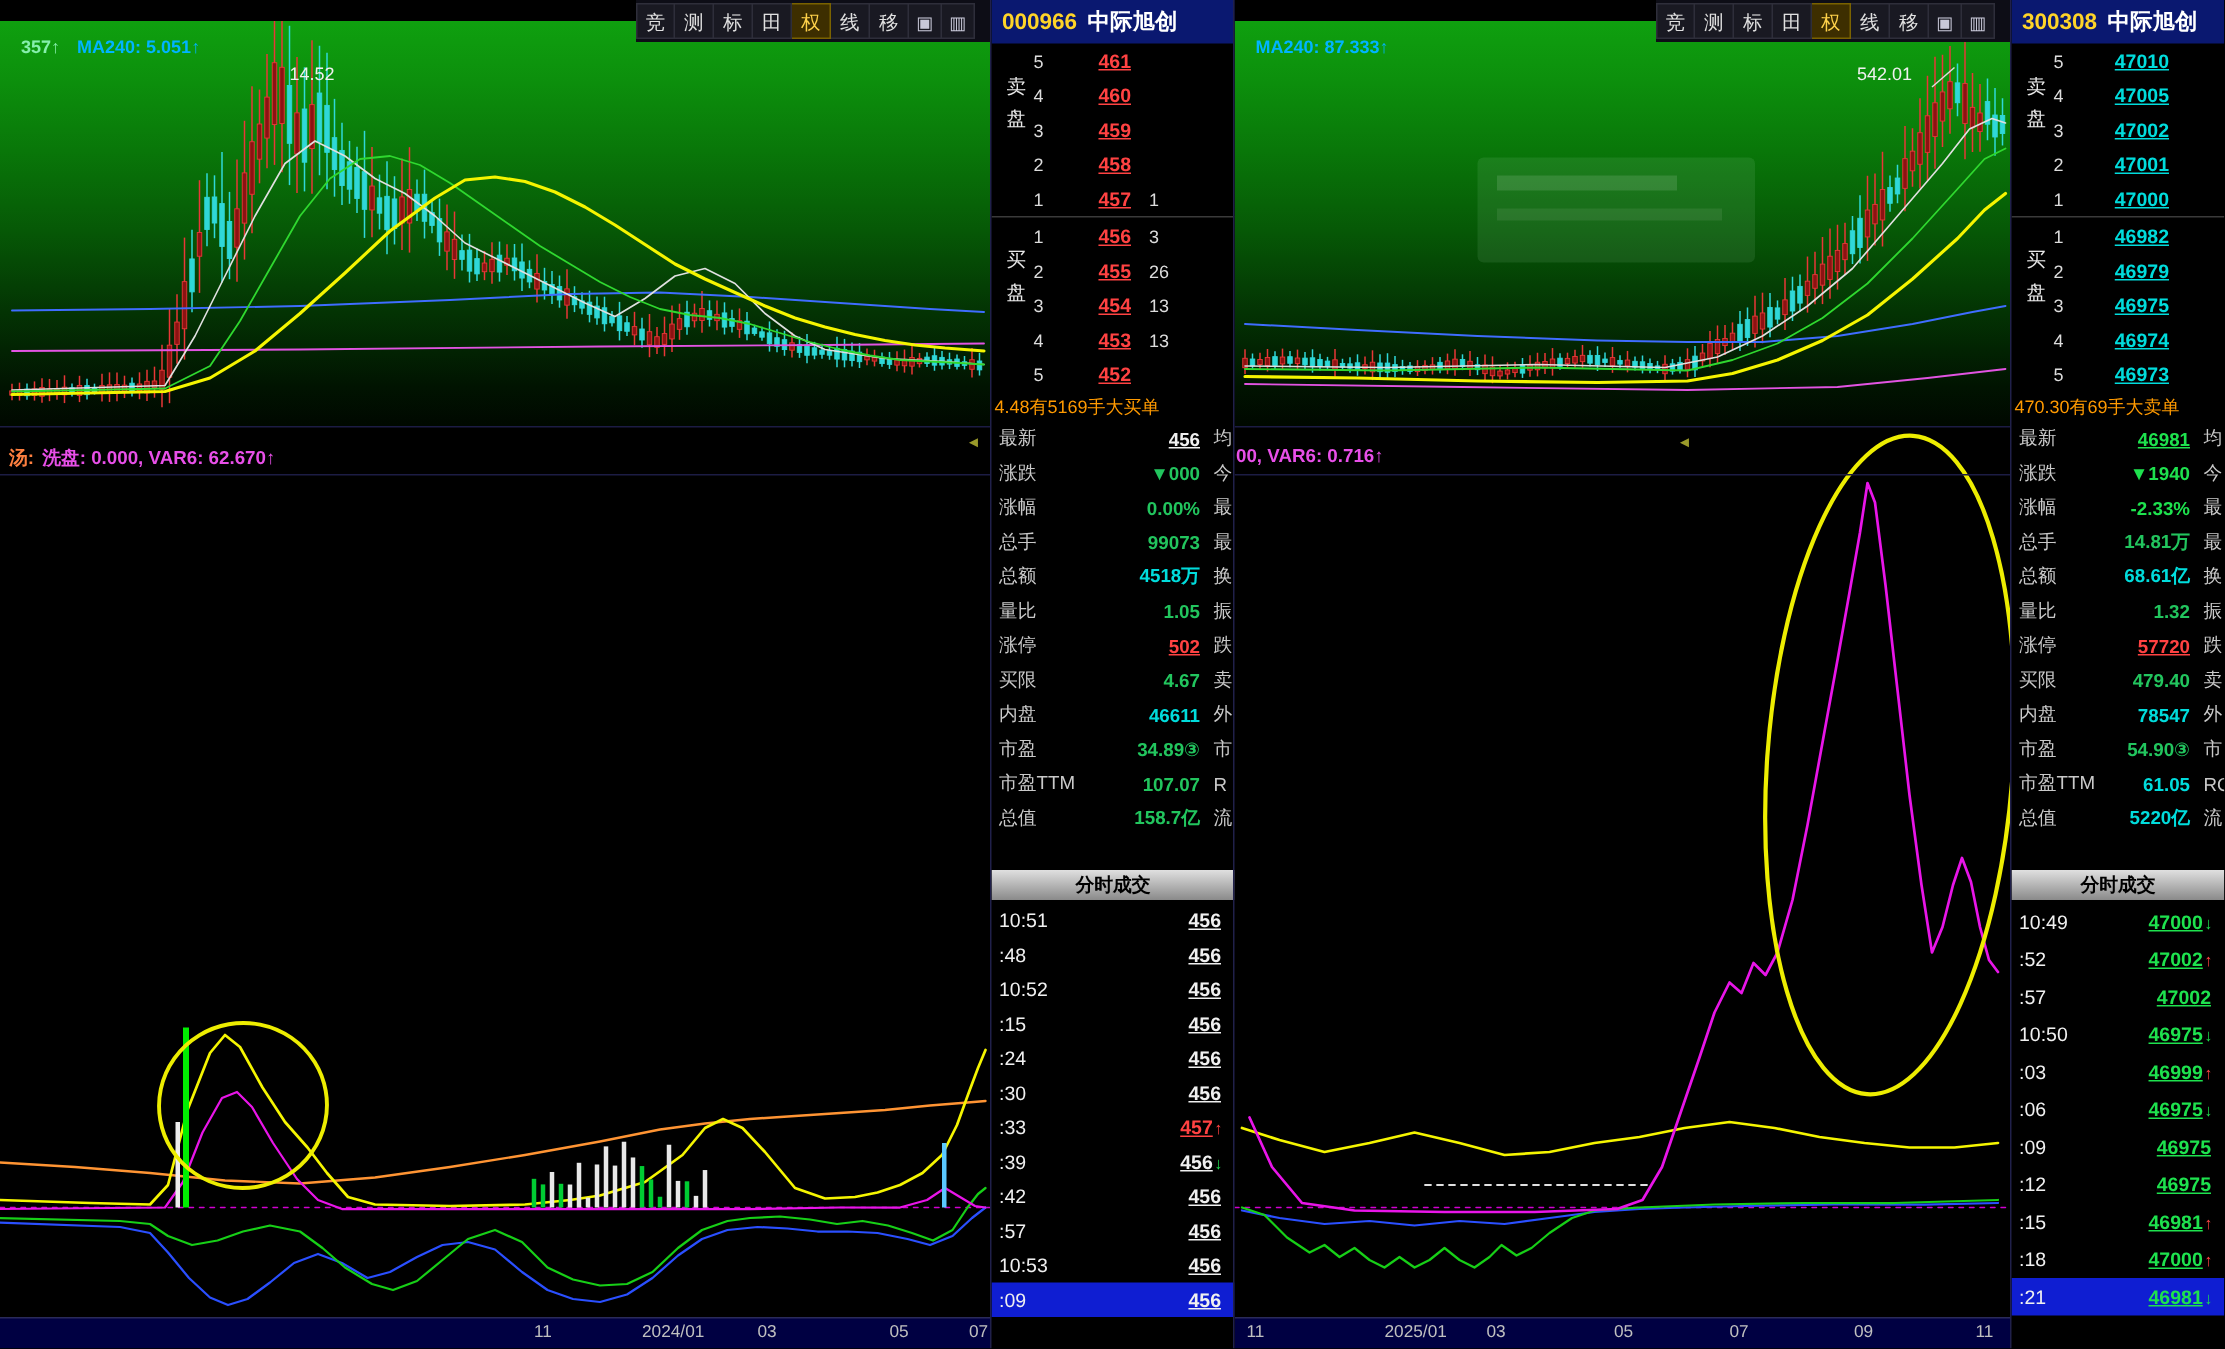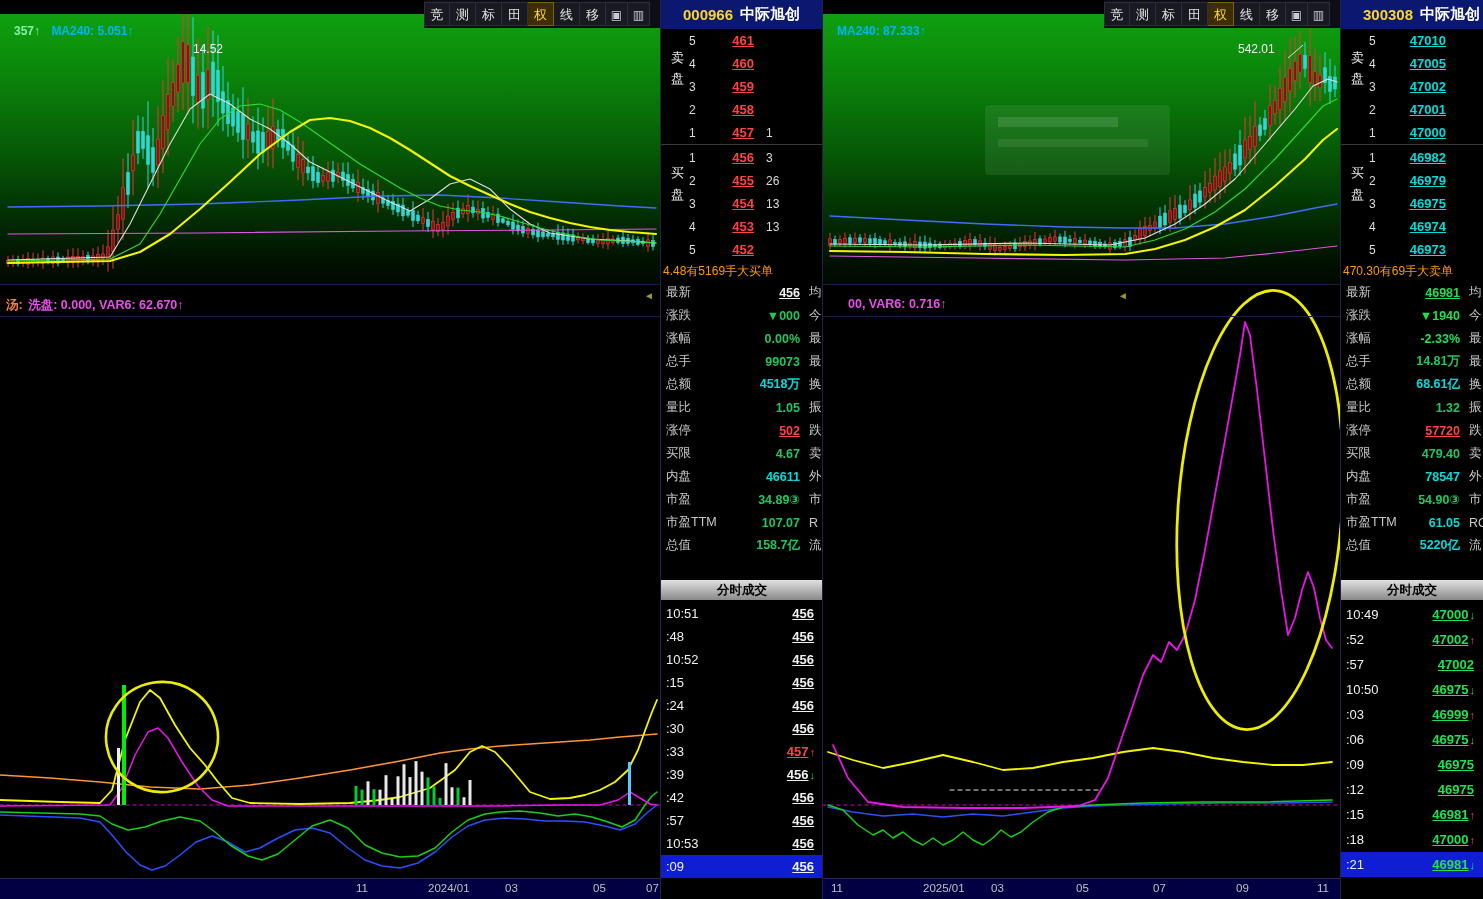--- a/index.html
+++ b/index.html
@@ -23,21 +23,21 @@
   .tb-btn{width:26px;height:24px;line-height:24px;text-align:center;color:#e0e0e0;font-size:13px;background:#191922;border:1px solid #2e2e3a;border-left:none;cursor:pointer;}
   .tb-btn.first{border-left:1px solid #2e2e3a;}
   .tb-btn.active{color:#ffd24a;background:#3d2e00;border-color:#7a6200;}
   .tb-icon{width:22px;height:24px;line-height:24px;text-align:center;color:#c8c8d8;font-size:12px;background:#191922;border:1px solid #2e2e3a;border-left:none;cursor:pointer;}
   .hline{position:absolute;height:1px;background:#1c1c44;z-index:2;}
   .vline{position:absolute;top:0;width:1px;height:899px;background:#20204a;z-index:8;}
 
   .info-panel{position:absolute;top:0;width:163px;height:899px;background:#000;border-left:1px solid #20204a;z-index:7;overflow:hidden;}
   .info-panel>*{position:absolute;left:0;right:0;}
   .ip-right{width:143px;}
-  .ip-header{top:0;height:29px;background:#0a1870;display:flex;align-items:center;gap:7px;padding-left:22px;font-size:15px;font-weight:bold;}
+  .ip-header{top:0;height:29px;background:#0a1870;display:flex;align-items:center;gap:7px;padding-left:7px;font-size:15px;font-weight:bold;}
   .code{color:#ffd428;}
   .sname{color:#fff;}
   .vlab{left:7px;right:auto;writing-mode:vertical-lr;text-orientation:upright;letter-spacing:22px;color:#e8e8e8;font-size:13px;z-index:2;}
   .book-rows{height:115px;}
   .book-row{display:flex;height:23px;align-items:center;padding-left:28px;font-size:13px;font-weight:600;}
   .lv{width:15px;color:#dcdcdc;font-weight:400;font-size:12px;}
   .bp{width:50px;text-align:right;}
   .ip-right .bp{width:62px;}
   .bv{margin-left:12px;color:#dcdcdc;font-weight:400;font-size:12px;}
   .book-sep{height:1px;background:#3a3a3a;}
@@ -616,21 +616,21 @@
       <polyline points="7,202 82,206 162,210 242,213 302,214 352,214 402,210 452,202 492,194 514,190" fill="none" stroke="#3f6dff" stroke-width="1.3" stroke-linejoin="round" stroke-linecap="round"></polyline>
       <polyline points="7,230 102,231 202,229 287,231 322,224 352,210 382,190 412,165 442,130 472,95 490,72 505,65 514,68" fill="none" stroke="#e0e0e0" stroke-width="1.1" stroke-linejoin="round" stroke-linecap="round"></polyline>
       <polyline points="7,232 102,233 202,231 302,233 332,226 362,215 392,198 422,175 452,145 482,112 500,92 514,85" fill="none" stroke="#2fd82f" stroke-width="1.2" stroke-linejoin="round" stroke-linecap="round"></polyline>
       <polyline points="7,237 82,238 162,240 242,241 302,240 332,235 362,226 392,213 422,196 452,172 482,145 500,126 514,115" fill="none" stroke="#f5f500" stroke-width="2.1" stroke-linejoin="round" stroke-linecap="round"></polyline>
       <line x1="465" y1="44" x2="480" y2="31" stroke="#dddddd" stroke-width="1"></line>
     </svg>
   <div class="ma-labels" style="left:837px;top:24px;">
     <span class="ma-240">MA240: 87.333↑</span>
   </div>
   <div class="peak-label" style="left:1238px;top:42px;">542.01</div>
-  <div class="ind-label" style="left:824px;top:297px;margin-left:24px;">
+  <div class="ind-label" style="left:824px;top:297px;">
     <span class="ind-text">00, VAR6: 0.716↑</span>
   </div>
   <span class="pane-arrow" style="left:1118px;top:290px;">◄</span>
   <svg id="ind-right" class="ind-bg" style="left:823px;top:285px;" width="517" height="593">
       <polyline points="0,520 517,520" fill="none" stroke="#d000d0" stroke-width="1" stroke-linejoin="round" stroke-linecap="round" stroke-dasharray="3,4"></polyline>
       <polyline points="127,505 277,505" fill="none" stroke="#e0e0e0" stroke-width="1.2" stroke-linejoin="round" stroke-linecap="round" stroke-dasharray="4,4"></polyline>
       <polyline points="5,522 30,527 60,531 90,529 120,532 150,529 180,531 210,527 240,523 270,521 300,520 340,519 400,518 460,518 509,517" fill="none" stroke="#2a4fff" stroke-width="1.5" stroke-linejoin="round" stroke-linecap="round"></polyline>
       <polyline points="5,520 20,525 35,540 50,550 60,545 70,553 80,547 90,555 100,560 110,553 120,560 130,555 140,547 150,555 160,560 170,553 178,545 188,552 198,547 210,537 225,527 240,522 270,520 320,518 380,517 440,517 509,515" fill="none" stroke="#17cf17" stroke-width="1.5" stroke-linejoin="round" stroke-linecap="round"></polyline>
       <polyline points="5,467 30,475 60,483 90,477 120,470 150,477 180,485 210,483 240,477 270,473 300,467 330,463 360,467 390,473 420,477 450,480 480,480 509,477" fill="none" stroke="#f5f500" stroke-width="1.8" stroke-linejoin="round" stroke-linecap="round"></polyline>
       <polyline points="10,460 25,493 45,517 80,522 140,523 200,523 255,521 272,515 285,493 298,455 310,420 320,390 330,370 338,377 346,357 354,365 362,350 372,315 382,265 392,210 402,155 410,110 417,70 422,37 427,50 434,105 442,175 450,245 458,305 465,350 472,333 479,305 485,287 491,303 497,333 503,355 509,363" fill="none" stroke="#e815e8" stroke-width="1.8" stroke-linejoin="round" stroke-linecap="round"></polyline>

